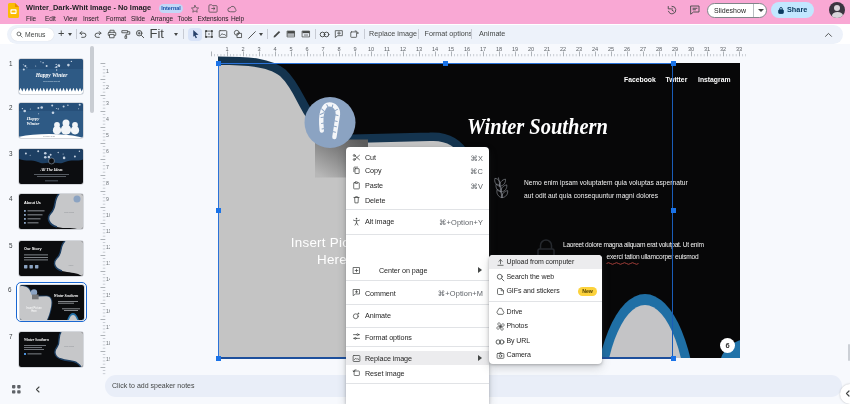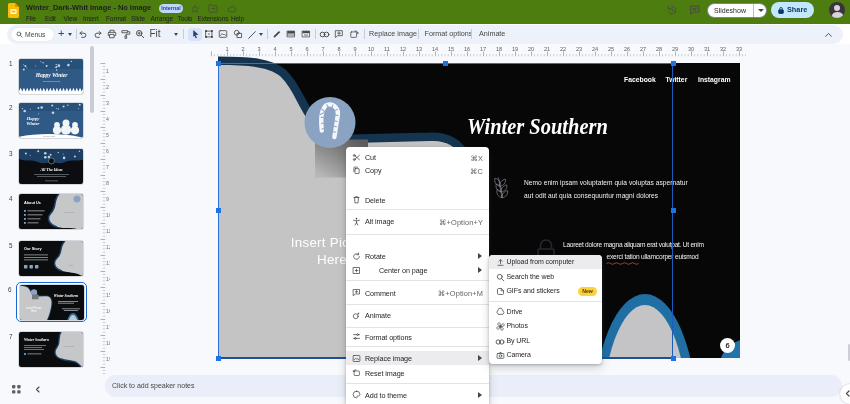--- a/index.html
+++ b/index.html
@@ -6,21 +6,21 @@
 .abs{position:absolute}
 .ic{position:absolute;stroke:#444746;fill:none;stroke-width:2;stroke-linecap:round;stroke-linejoin:round}
 .sep{position:absolute;width:1px;background:#c7cbd4}
 .mtxt{position:absolute;font-size:7.2px;letter-spacing:-0.08px;color:#1f1f1f;white-space:nowrap}
 .msc{position:absolute;font-size:7.4px;letter-spacing:0.12px;color:#5f6368;white-space:nowrap}
 .arr{position:absolute;width:0;height:0;border-left:4px solid #444746;border-top:3px solid transparent;border-bottom:3px solid transparent}
 .msep{position:absolute;left:0;width:100%;height:1px;background:#e1e3e6}
 </style></head>
 <body>
 
-<div class="abs" style="left:0;top:0;width:850px;height:24px;background:#4d7c0f">
+<div class="abs" style="left:0;top:0;width:850px;height:24px;background:#f9a8d4">
 
   <svg class="abs" style="left:8px;top:3px" width="11" height="15" viewBox="0 0 11 15">
     <path d="M1.5 0h5.5L11 4v9.5A1.5 1.5 0 0 1 9.5 15h-8A1.5 1.5 0 0 1 0 13.5v-12A1.5 1.5 0 0 1 1.5 0z" fill="#fbbc04"></path>
     <path d="M7 0l4 4H7z" fill="#e88d00"></path>
     <rect x="2.4" y="6.3" width="6.2" height="4.6" rx="0.8" fill="#fff"></rect>
     <rect x="3.5" y="7.6" width="4" height="2" rx="0.4" fill="#fbbc04"></rect>
   </svg>
   <div class="abs" style="left:26px;top:3.2px;font-size:7.4px;font-weight:700;color:#202124;letter-spacing:0;white-space:nowrap">Winter_Dark-Whit Image - No Image</div>
   <div class="abs" style="left:159px;top:3.5px;width:24px;height:9px;border-radius:4.5px;background:#c2d7f7;color:#174ea6;font-size:5.4px;font-weight:700;text-align:center;line-height:9.5px">Internal</div>
   <svg class="ic" style="left:190px;top:3.5px;stroke-width:1.6" width="10" height="10" viewBox="0 0 24 24">
@@ -98,21 +98,21 @@
   </svg>
 <svg class="ic" style="left:121px;top:29px;stroke-width:2" width="10" height="10" viewBox="0 0 24 24">
     <rect x="3" y="4" width="13" height="5"></rect>
     <path d="M16 6.5h5v6h-9v4"></path>
     <rect x="10.5" y="16.5" width="3" height="6"></rect>
   </svg>
 <svg class="ic" style="left:135px;top:29px;stroke-width:2.2" width="10" height="10" viewBox="0 0 24 24">
     <circle cx="10" cy="10" r="6.5"></circle>
     <path d="M15.5 15.5L21 21M7.5 10h5M10 7.5v5"></path>
   </svg>
-<div class="abs" style="left:149.5px;top:28px;font-size:10px;color:#444746;line-height:12px">Fit</div>
+<div class="abs" style="left:149.5px;top:28px;font-size:13px;color:#444746;line-height:12px">Fit</div>
 <div class="arr" style="left:174px;top:32.5px;border-left:2.8px solid transparent;border-right:2.8px solid transparent;border-top:3.2px solid #444746;border-bottom:none"></div>
 <div class="sep" style="left:183px;top:29px;height:10px"></div>
 <div class="abs" style="left:187.5px;top:27.5px;width:14px;height:13px;background:#d8e3f8;border-radius:4px"></div>
 <svg class="abs" style="left:191px;top:29px" width="9" height="10" viewBox="0 0 24 26">
     <path d="M6 2l14 13-7.7.7L16 23l-3.4 1.6-3.5-7.2L6 20z" fill="#27416b"></path>
   </svg>
 <svg class="ic" style="left:203.5px;top:29px;stroke-width:2" width="10" height="10" viewBox="0 0 24 24">
     <rect x="5" y="5" width="14" height="14"></rect>
     <circle cx="12" cy="12" r="1.6" fill="#444746" stroke="none"></circle>
     <rect x="2.8" y="2.8" width="4.4" height="4.4" fill="#444746" stroke="none"></rect>
@@ -755,44 +755,44 @@
     <div class="msc" style="right:6px;top:3.5px">⌘X</div>
   </div>
   <div class="abs" style="left:0;top:16px;width:100%;height:14px">
     <svg class="ic" style="left:5.5px;top:2.5px;stroke-width:2" width="9" height="9" viewBox="0 0 24 24">
         <rect x="8" y="7" width="11" height="13" rx="1"></rect>
         <path d="M5 15V4.5A1.5 1.5 0 0 1 6.5 3H15"></path>
       </svg>
     <div class="mtxt" style="left:19px;top:3px">Copy</div>
     <div class="msc" style="right:6px;top:3.5px">⌘C</div>
   </div>
+  <div class="abs" style="left:0;top:31px;width:100%;height:14px">
+    <svg class="ic" style="left:5.5px;top:2.5px;stroke-width:2" width="9" height="9" viewBox="0 0 24 24">
+        <rect x="4.5" y="4.5" width="15" height="16.5" rx="1.5"></rect>
+        <rect x="9" y="2.5" width="6" height="4" rx="1" fill="#fff"></rect>
+      </svg>
+    <div class="mtxt" style="left:19px;top:3px">Paste</div>
+    <div class="msc" style="right:6px;top:3.5px">⌘V</div>
+  </div>
   <div class="abs" style="left:0;top:45.5px;width:100%;height:14px">
     <svg class="ic" style="left:5.5px;top:2.5px;stroke-width:2" width="9" height="9" viewBox="0 0 24 24">
         <path d="M5 6.5h14M9.5 6.5v-2h5v2M7 6.5l.8 14.5h8.4l.8-14.5"></path>
       </svg>
     <div class="mtxt" style="left:19px;top:3px">Delete</div>
   </div>
   <div class="msep" style="top:61.8px"></div>
   <div class="abs" style="left:0;top:67px;width:100%;height:14px">
     <svg class="ic" style="left:5.5px;top:2.5px;stroke-width:2" width="9" height="9" viewBox="0 0 24 24">
         <circle cx="12" cy="4.5" r="2.2" fill="#444746" stroke="none"></circle>
         <path d="M4 8.5c2.8 1.2 5.3 1.7 8 1.7s5.2-.5 8-1.7M12 10.2v5M12 15.2l-3.8 6.3M12 15.2l3.8 6.3"></path>
       </svg>
     <div class="mtxt" style="left:19px;top:3px">Alt image</div>
     <div class="msc" style="right:6px;top:3.5px">⌘+Option+Y</div>
   </div>
   <div class="msep" style="top:87px"></div>
-  <div class="abs" style="left:0;top:102px;width:100%;height:14px">
-    <svg class="ic" style="left:5.5px;top:2.5px;stroke-width:2" width="9" height="9" viewBox="0 0 24 24">
-        <path d="M19.5 12a7.5 7.5 0 1 1-2.2-5.3"></path>
-        <path d="M17.6 2.5v4.6H13"></path>
-      </svg>
-    <div class="mtxt" style="left:19px;top:3px">Rotate</div>
-    <div class="arr" style="right:7px;top:4px"></div>
-  </div>
   <div class="abs" style="left:0;top:116px;width:100%;height:14px">
     <svg class="ic" style="left:5.5px;top:2.5px;stroke-width:2" width="9" height="9" viewBox="0 0 24 24">
         <rect x="4" y="4" width="16" height="16"></rect>
         <path d="M12 8.5v7M8.5 12h7"></path>
       </svg>
     <div class="mtxt" style="left:33px;top:3px">Center on page</div>
     <div class="arr" style="right:7px;top:4px"></div>
   </div>
   <div class="msep" style="top:132.6px"></div>
   <div class="abs" style="left:0;top:138.5px;width:100%;height:14px">
@@ -831,27 +831,20 @@
   </div>
   <div class="abs" style="left:0;top:218.5px;width:100%;height:14px">
     <svg class="ic" style="left:4.5px;top:2.5px;stroke-width:1.9" width="10" height="9" viewBox="0 0 24 24">
         <rect x="7" y="8" width="14" height="12" rx="1.5"></rect>
         <path d="M12 4.5A6.5 6.5 0 0 0 5 9.5"></path>
         <path d="M2.5 6.5l2.4 4 3-2.8z" fill="#444746" stroke="none"></path>
       </svg>
     <div class="mtxt" style="left:19px;top:3px">Reset image</div>
   </div>
   <div class="msep" style="top:236.3px"></div>
-  <div class="abs" style="left:0;top:240.5px;width:100%;height:14px">
-    <svg class="ic" style="left:5.5px;top:2.5px;stroke-width:2" width="9" height="9" viewBox="0 0 24 24">
-        <path d="M12 3a9 9 0 1 0 0 18c1.5 0 2-1 1.4-2.1-.8-1.4.2-2.9 1.8-2.9H17a4.5 4.5 0 0 0 4.3-4.6A9 9 0 0 0 12 3z"></path>
-      </svg>
-    <div class="mtxt" style="left:19px;top:3px">Add to theme</div>
-    <div class="arr" style="right:7px;top:4px"></div>
-  </div>
 </div>
 <div class="abs" style="left:489px;top:254.5px;width:113px;height:109.5px;background:#fff;border-radius:4px;z-index:7;box-shadow:0 1px 3px rgba(60,64,67,.35),0 4px 10px rgba(60,64,67,.2)">
   <div class="abs" style="left:0;top:0;width:100%;height:14.5px;background:#ececee;border-radius:4px 4px 0 0">
     <svg class="ic" style="left:6.5px;top:3px;stroke-width:2" width="9" height="9" viewBox="0 0 24 24">
         <path d="M12 15.5V4.5M7.5 9L12 4.5 16.5 9M5 19.5h14"></path>
       </svg>
     <div class="mtxt" style="left:17.5px;top:3.5px;font-size:7px">Upload from computer</div>
   </div>
   <div class="abs" style="left:0;top:15.5px;width:100%;height:14px">
     <svg class="ic" style="left:6.5px;top:2.5px;stroke-width:2.2" width="9" height="9" viewBox="0 0 24 24">

